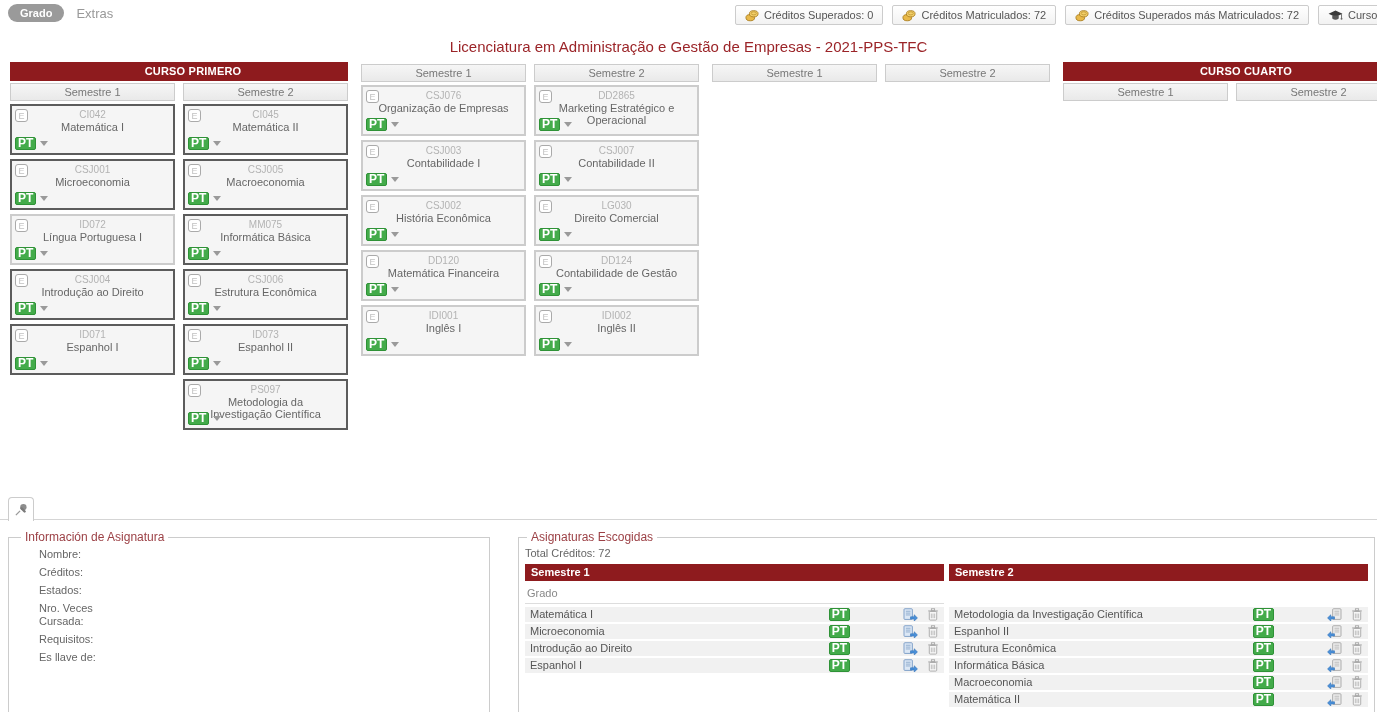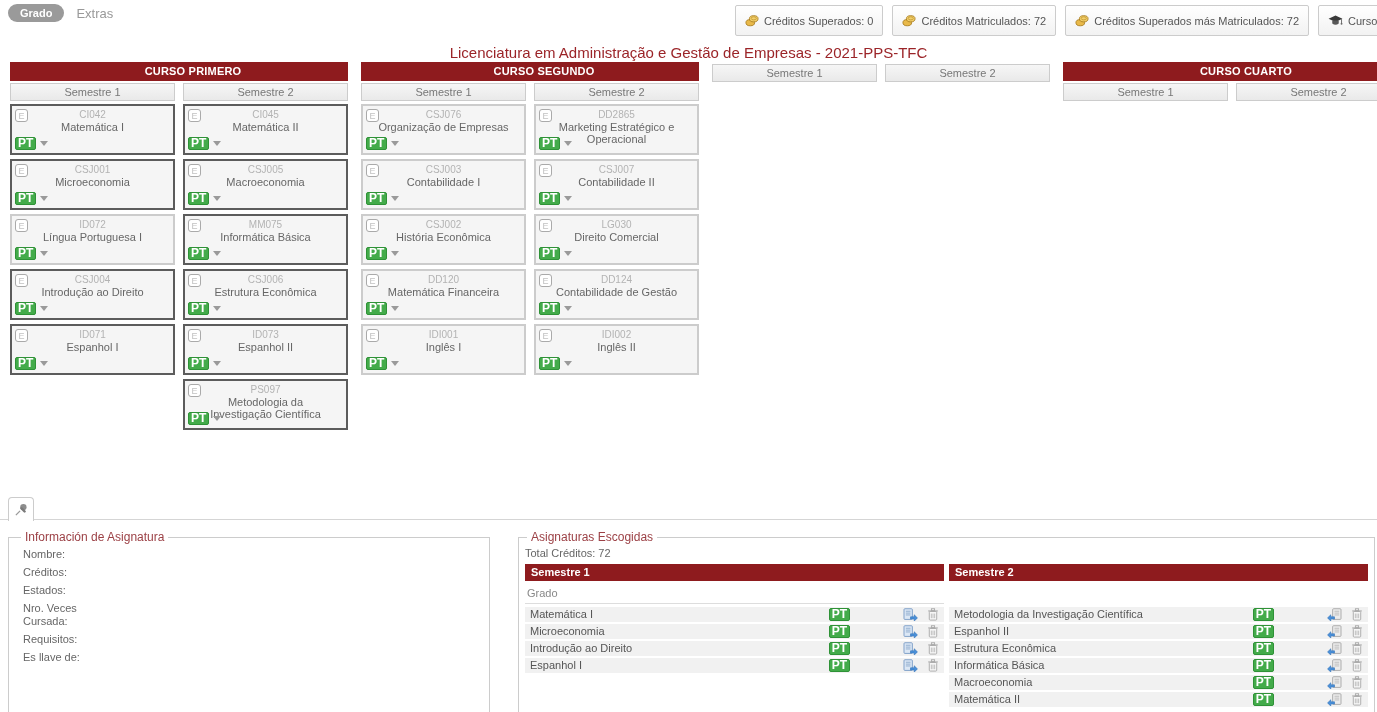--- a/index.html
+++ b/index.html
@@ -18,24 +18,24 @@
   }
   
   .topbar{position:absolute;top:0;left:0;width:100%;height:30px;}
   .tabs{position:absolute;left:8px;top:4px;display:flex;align-items:center;gap:12px;}
   .tab-pill{background:#9a9a9a;color:#fff;font-size:11px;font-weight:bold;
     padding:3px 12px;border-radius:11px;cursor:pointer;}
   .tab-plain{color:#999;font-size:13px;cursor:pointer;}
   .badges{position:absolute;left:735px;top:5px;display:flex;gap:9px;align-items:flex-start;}
   .badge{display:flex;align-items:center;gap:5px;border:1px solid #ccc;border-radius:2px;
     background:linear-gradient(#ffffff,#f2f2f2);padding:2px 9px;font-size:11px;color:#555;
-    height:31px;white-space:nowrap;}
+    height:20px;white-space:nowrap;}
   .badge-icon{display:flex;align-items:center;}
   
-  .page-title{position:absolute;top:44px;width:100%;text-align:center;
+  .page-title{position:absolute;top:38px;width:100%;text-align:center;
     color:var(--title-red);font-size:15px;}
   
   .courses{position:absolute;top:62px;left:10px;width:1391px;display:flex;gap:13px;}
   .course{flex:0 0 338px;width:338px;}
   .course-header{background:var(--header-red);color:#fff;font-weight:bold;font-size:11px;
     text-align:center;height:19px;line-height:19px;letter-spacing:.2px;padding-left:28px;}
   .sems{display:grid;grid-template-columns:1fr 1fr;column-gap:8px;margin-top:2px;}
   .sem-header{background:linear-gradient(#f6f6f6,#e9e9e9);border:1px solid #ccc;height:18px;
     line-height:16px;text-align:center;color:#777;font-size:11px;margin-bottom:3px;}
   .card{position:relative;height:51px;margin-bottom:4px;background:#f5f5f5;
@@ -52,21 +52,21 @@
     border-top:5px solid #9a9a9a;cursor:pointer;}
   
   .bottom-panel{position:absolute;top:519px;left:0;width:100%;height:193px;
     border-top:1px solid #d5d5d5;background:#fff;}
   .pin-tab{position:absolute;top:-23px;left:8px;width:26px;height:24px;background:#fff;
     border:1px solid #ccc;border-bottom:none;border-radius:4px 4px 0 0;display:flex;
     align-items:center;justify-content:center;cursor:pointer;z-index:2;}
   fieldset{border:1px solid #ccc;margin:0;}
   legend{color:var(--legend-red);font-size:12px;padding:0 4px;margin-left:2px;margin-top:8px;}
   .info-fieldset{position:absolute;left:8px;top:10px;width:482px;height:240px;padding:4px 10px;}
-  .info-field{color:#666;font-size:11px;line-height:13px;margin:0 0 5px 4px;width:74px;}
+  .info-field{color:#666;font-size:11px;line-height:13px;margin:0 0 5px 20px;width:74px;}
   .chosen-fieldset{position:absolute;left:518px;top:10px;width:857px;height:240px;padding:2px 6px;}
   .total{color:#666;font-size:11px;margin:1px 2px 5px 0;}
   .chosen-grid{display:grid;grid-template-columns:1fr 1fr;column-gap:5px;}
   .sem-block-header{background:var(--header-red);color:#fff;font-weight:bold;font-size:11px;
     height:17px;line-height:17px;padding-left:6px;margin-bottom:3px;}
   .group-row{height:20px;margin-bottom:3px;color:#888;font-size:11px;padding:3px 2px 0;}
   .group-row.with-border{border-bottom:1px solid #ddd;}
   .row{display:flex;align-items:center;background:#f1f1f1;height:15px;margin-bottom:2px;padding:0 5px;}
   .row-name{flex:1;color:#555;font-size:11px;line-height:15px;white-space:nowrap;overflow:hidden;}
   .row-spacer{width:44px;}
@@ -251,21 +251,20 @@
       <span class="pt-badge">PT</span>
       <span class="dd-arrow"></span>
     </div>
   </div>
 </div>
   </div>
 </div>
   </div>
 
   <div class="course">
-    <div class="course-header">CURSO SEGUNDO</div>
     <div class="sems">
   <div class="sem">
     <div class="sem-header">Semestre 1</div>
     <div class="cards">
   <div class="card">
     <span class="e-badge">E</span>
     <div class="code">CSJ076</div>
     <div class="name">Organização de Empresas</div>
     <div class="card-foot">
       <span class="pt-badge">PT</span>

